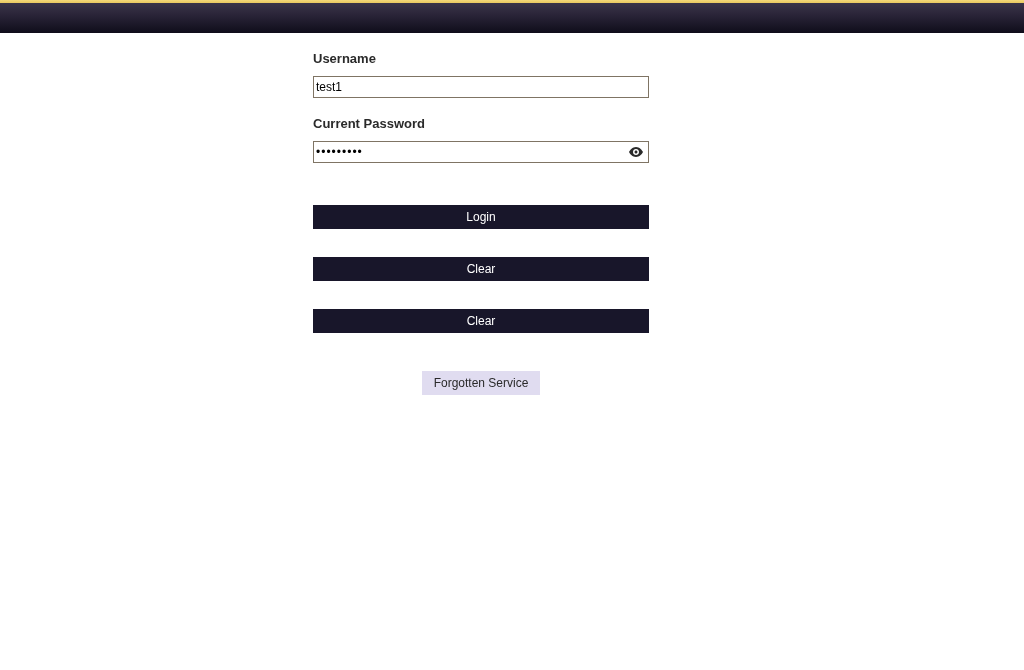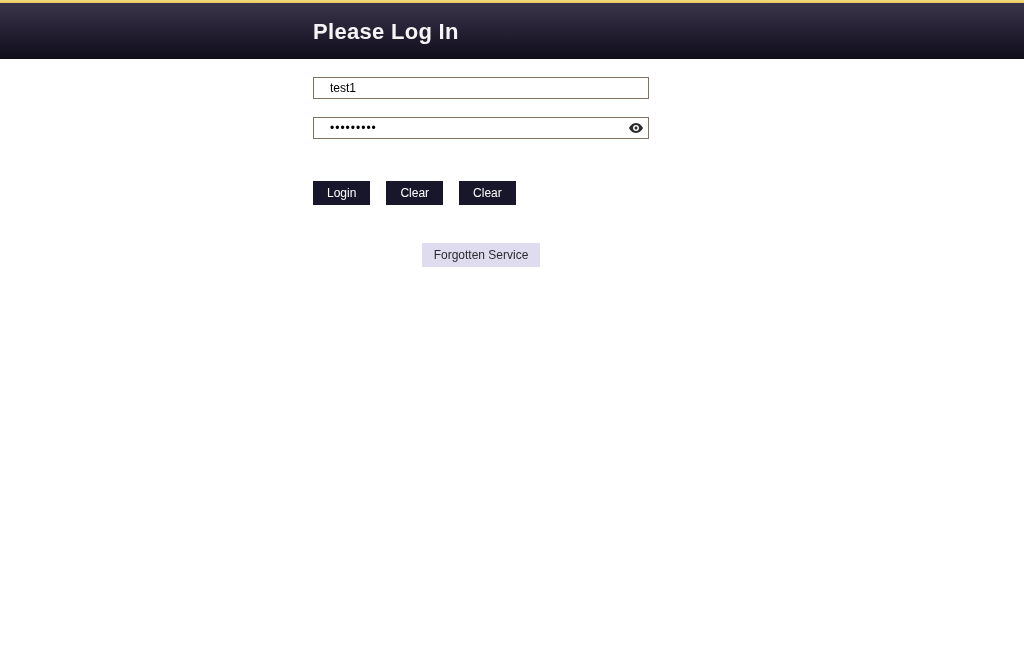--- a/index.html
+++ b/index.html
@@ -49,21 +49,21 @@
     }
     .field-row {
       position: relative;
       width: 336px;
       margin-bottom: 18px;
     }
     .text-input {
       width: 336px;
       height: 22px;
       border: 1px solid #7f7464;
-      padding: 2px 16px;
+      padding: 2px 2px;
       font-size: 12px;
       font-family: Arial, sans-serif;
       outline: none;
       background: #fff;
     }
     .password-input {
       letter-spacing: 1px;
       padding-right: 28px;
     }
     .eye-toggle {
@@ -75,21 +75,22 @@
       display: flex;
       align-items: center;
       justify-content: center;
     }
     .button-row {
       width: 336px;
       margin-left: 313px;
       margin-top: 42px;
       display: flex;
       justify-content: flex-start;
-      gap: 16px;
+      gap: 28px;
+      flex-direction: column;
     }
     .btn {
       background: #18162a;
       color: #fff;
       border: none;
       padding: 5px 14px;
       font-size: 12px;
       font-family: Arial, sans-serif;
       cursor: pointer;
       min-width: 48px;
@@ -111,29 +112,30 @@
       cursor: pointer;
     }
   </style>
 </head>
 <body>
 
 <div class="top-bar"></div>
 
 <div class="header">
   <div class="header-content">
-    <div class="header-title">Please Log In</div>
   </div>
 </div>
 
 <div class="form-area">
+  <div class="field-label">Username</div>
   <div class="field-row">
     <input type="text" class="text-input" value="test1" style="">
   </div>
 
+  <div class="field-label">Current Password</div>
   <div class="field-row">
     <input type="text" class="text-input password-input" value="•••••••••" style="">
     <span class="eye-toggle">
       <svg width="14" height="10" viewBox="0 0 14 10">
         <path d="M7 0 C3.5 0 1 3 0 5 C1 7 3.5 10 7 10 C10.5 10 13 7 14 5 C13 3 10.5 0 7 0 Z M7 8 C5.3 8 4 6.7 4 5 C4 3.3 5.3 2 7 2 C8.7 2 10 3.3 10 5 C10 6.7 8.7 8 7 8 Z M7 3.5 C6.2 3.5 5.5 4.2 5.5 5 C5.5 5.8 6.2 6.5 7 6.5 C7.8 6.5 8.5 5.8 8.5 5 C8.5 4.2 7.8 3.5 7 3.5 Z" fill="#2a2a2a"></path>
       </svg>
     </span>
   </div>
 </div>
 

